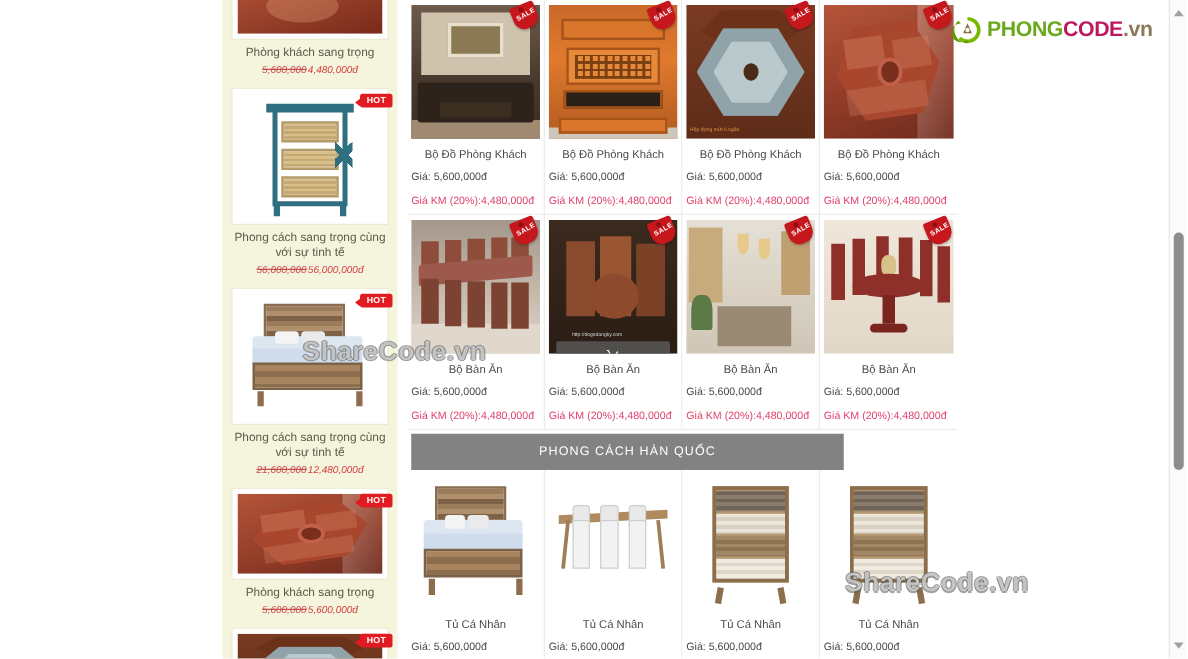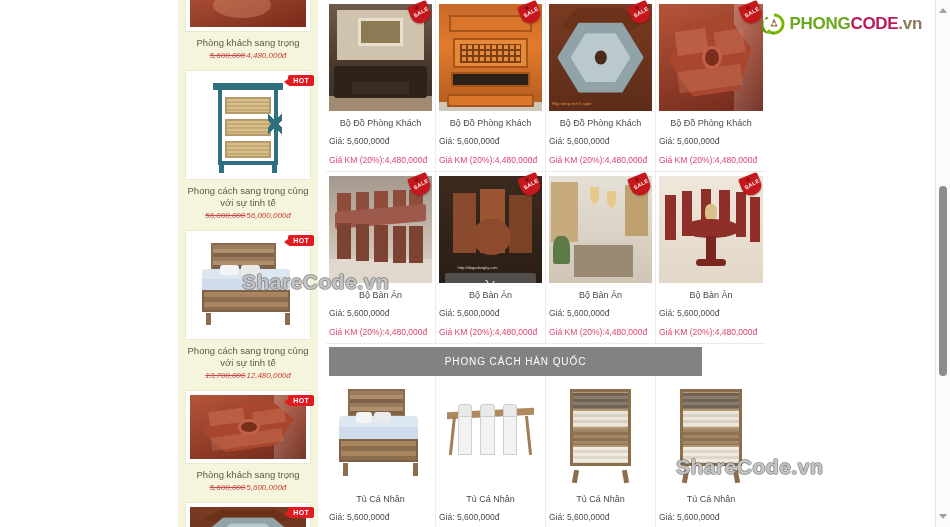--- a/index.html
+++ b/index.html
@@ -190,21 +190,21 @@
   .cart-overlay svg { width: 11px; height: 11px; fill: #ffffff; }
 
   .section-bar {
     background: #828282;
     color: #ffffff;
     text-align: center;
     font-size: 10px;
     letter-spacing: .9px;
     padding: 9px 0;
     margin: 3px 0 0 0;
-    width: 373px;
+    width: 346px;
     margin-left: 3px;
   }
 
   
   .logo {
     position: absolute;
     right: 28px; top: 12px;
     display: flex;
     align-items: center;
     z-index: 30;
@@ -460,21 +460,21 @@
             <div class="pil"></div>
               <div class="pil2"></div>
               <div class="base"></div>
             <div class="lg" style="left:14%"></div>
               <div class="lg" style="right:14%"></div>
           </div>
         </div>
       </div>
       <div class="side-title">Phong cách sang trọng cùng với sự tinh tế</div>
       <div class="side-price">
-        <span class="old">13,700,000</span><span class="new">12,480,000đ</span>
+        <span class="old">21,600,000</span><span class="new">12,480,000đ</span>
       </div>
     </div>
 
     <div class="side-card">
       <div class="side-thumb-wrap">
         <div class="hot-badge">HOT</div>
         <div class="side-thumb" style="height:64px;">
           <div class="ph p-box">
             <div class="plastic"></div>
               <div class="lid"></div>

